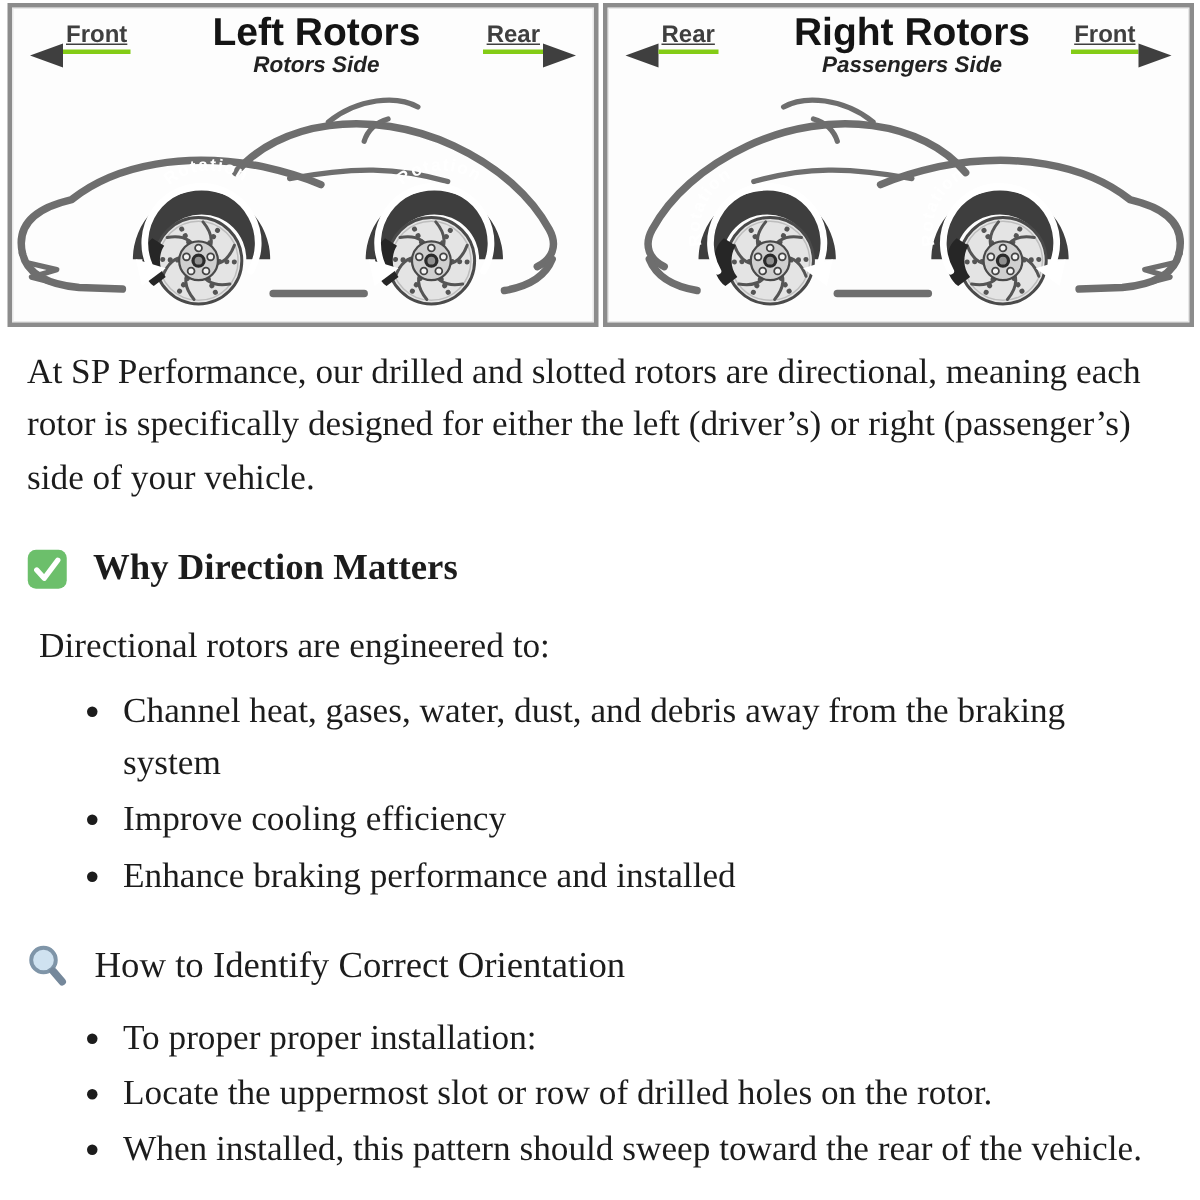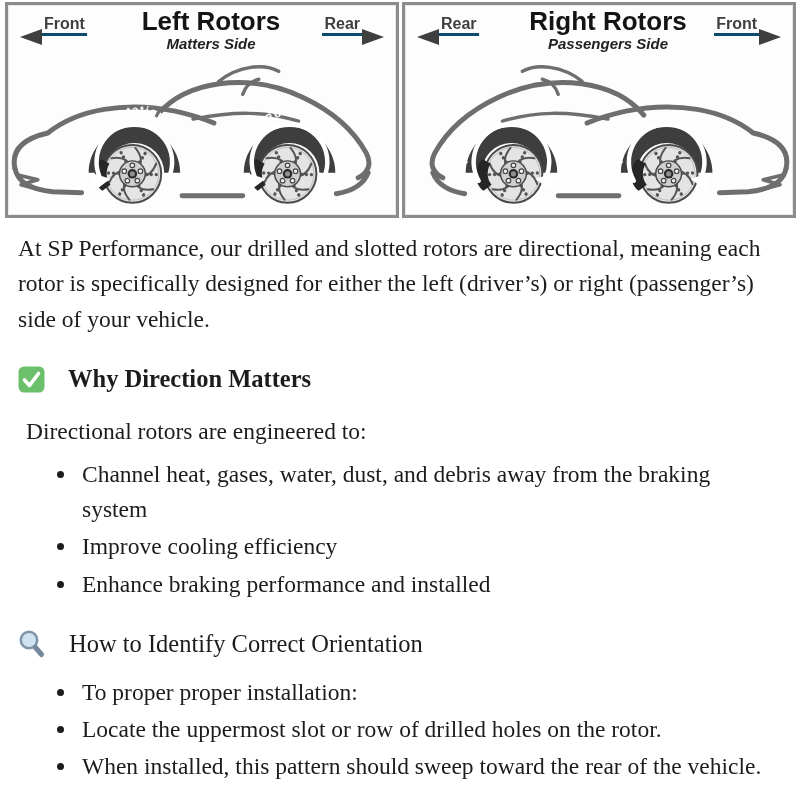--- a/index.html
+++ b/index.html
@@ -12,37 +12,37 @@
   .panel { width:394px; height:216px; border:3px solid #8c8c8c;
            background:#fdfdfd; box-shadow:inset 0 0 0 1px #e8e8e8; position:relative; }
   .panel-head { position:relative; height:52px; font-family:"Liberation Sans", sans-serif; }
   .panel-titles { position:absolute; left:18px; right:0; top:3px; text-align:center; }
   .panel-title { font-size:26px; font-weight:bold; letter-spacing:0; color:#141414; line-height:1.0; }
   .panel-sub   { font-size:15px; font-weight:bold; font-style:italic; color:#222; margin-top:1px; }
   .dir { position:absolute; top:10px; display:flex; align-items:flex-end; }
   .dir-left  { left:12px; }
   .dir-right { right:12px; }
   .dir-text { font-size:16px; font-weight:bold; color:#3f3f3f;
-              border-bottom:3px solid #0c4a6e; padding:0 2px 0 2px; line-height:1.1; }
+              border-bottom:3px solid #84cc16; padding:0 2px 0 2px; line-height:1.1;text-decoration:underline; }
   .tri { width:0; height:0; border-top:8px solid transparent; border-bottom:8px solid transparent; }
   .tri-left  { border-right:22px solid #3f3f3f; margin-bottom:-9px; }
   .tri-right { border-left:22px solid #3f3f3f;  margin-bottom:-9px; }
   svg.car { display:block; width:388px; height:158px; }
 
   .body-line { fill:none; stroke:#6e6e6e; stroke-width:5; stroke-linecap:round; stroke-linejoin:round; }
   .body-thin { fill:none; stroke:#6e6e6e; stroke-width:3.5; stroke-linecap:round; stroke-linejoin:round; }
   .rot-arc { fill:none; stroke:#ffffff; stroke-width:4.5; stroke-linecap:round; }
   .rot-text { fill:#ffffff; font-family:"Liberation Sans", sans-serif;
               font-size:11.5px; font-weight:bold; letter-spacing:1px; }
   .slot { fill:none; stroke:#555; stroke-width:2; stroke-linecap:round; }
 
   
   .content { padding:11px 25px 0 18px; font-size:23.5px; line-height:1.5; }
   .intro { margin:2px 0 18px 0; }
-  .sec-head { display:flex; align-items:center; gap:23px; margin:24px 0 12px 0; }
+  .sec-head { display:flex; align-items:center; gap:17px; margin:24px 0 12px 0; }
   .sec-head .h { font-size:24.5px; font-weight:bold; margin:0; }
   .sec-head.light .h { font-weight:normal; }
   .lead { margin:16px 0 8px 8px; }
   ul { margin:8px 0 22px 0; padding-left:60px; }
   li { padding-left:4px; margin:2px 0; }
   .sec-icon { flex:0 0 auto; display:block; }
 </style>
 </head>
 <body>
 
@@ -99,21 +99,21 @@
 </svg>
 
 <div class="page">
 
   <div class="diagram">
 
     <div class="panel">
       <div class="panel-head">
         <div class="panel-titles">
           <div class="panel-title">Left Rotors</div>
-          <div class="panel-sub">Matters Side</div>
+          <div class="panel-sub">Rotors Side</div>
         </div>
         <div class="dir dir-left">
           <span class="tri tri-left"></span>
           <span class="dir-text">Front</span>
         </div>
         <div class="dir dir-right">
           <span class="dir-text">Rear</span>
           <span class="tri tri-right"></span>
         </div>
       </div>

